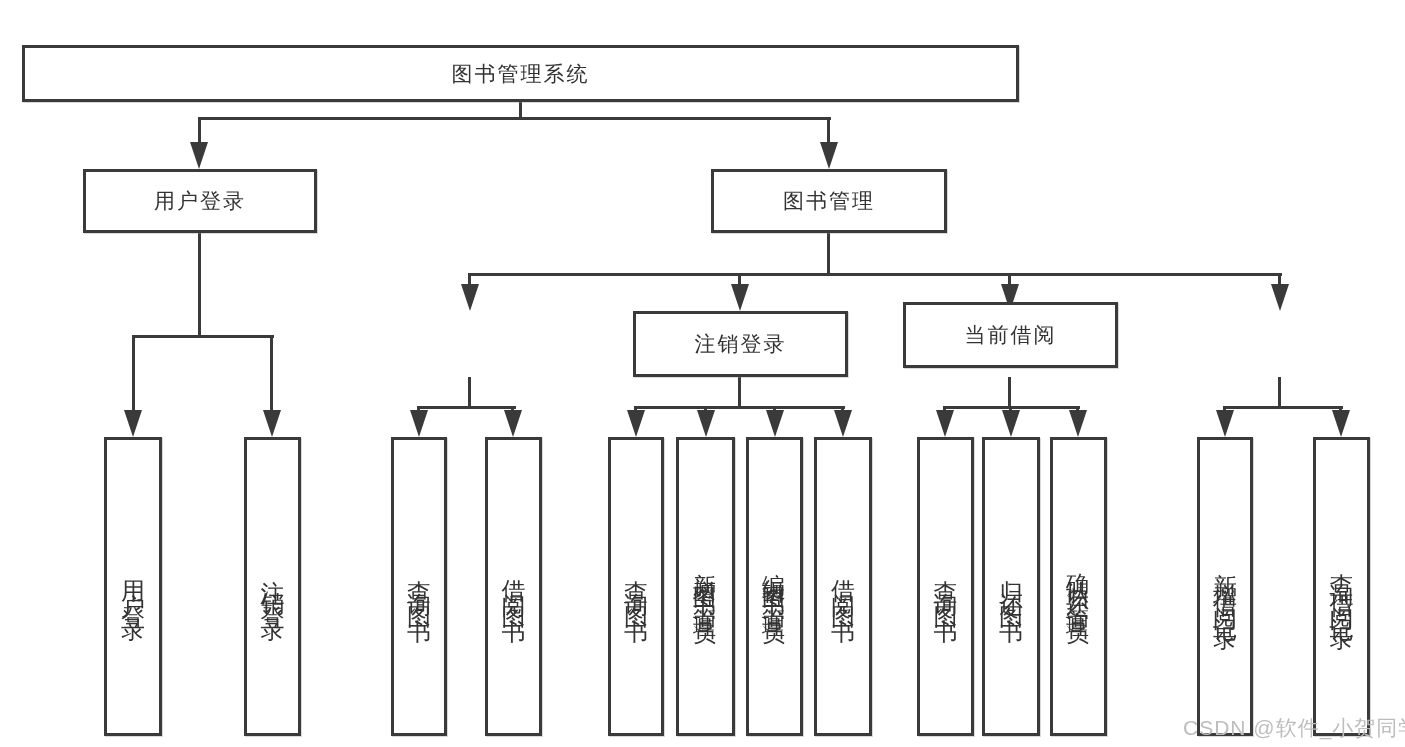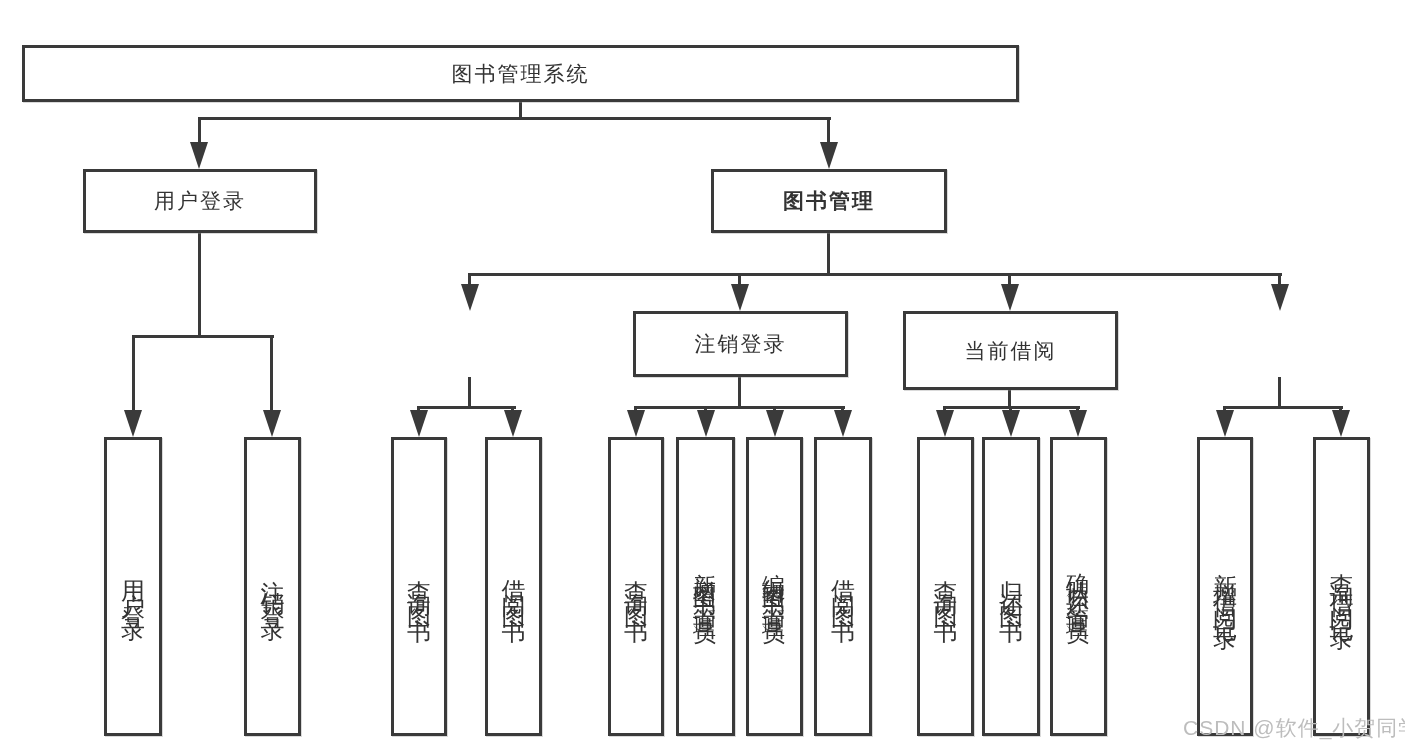--- a/index.html
+++ b/index.html
@@ -66,21 +66,21 @@
   <div class="vl" style="left:519px; top:70px; height:47px;"></div>
   <div class="hl" style="left:198px; top:117px; width:633px;"></div>
   <div class="vl" style="left:198px; top:120px; height:24px;"></div>
   <div class="arrow" style="left:190px; top:142px;"></div>
   <div class="vl" style="left:827px; top:120px; height:24px;"></div>
   <div class="arrow" style="left:820px; top:142px;"></div>
 
   <div class="box" style="left:83px; top:169px; width:234px; height:64px;">
     <span class="hlabel">用户登录</span>
   </div>
-  <div class="box" style="left:711px; top:169px; width:236px; height:64px;font-weight:bold;">
+  <div class="box" style="left:711px; top:169px; width:236px; height:64px;">
     <span class="hlabel">图书管理</span>
   </div>
 
   <div class="vl" style="left:198px; top:233px; height:102px;"></div>
   <div class="hl" style="left:132px; top:335px; width:142px;"></div>
   <div class="vl" style="left:132px; top:335px; height:76px;"></div>
   <div class="arrow" style="left:124px; top:410px;"></div>
   <div class="vl" style="left:270px; top:335px; height:76px;"></div>
   <div class="arrow" style="left:263px; top:410px;"></div>
 
@@ -91,21 +91,21 @@
   <div class="vl" style="left:738px; top:273px; height:13px;"></div>
   <div class="arrow" style="left:731px; top:284px;"></div>
   <div class="vl" style="left:1008px; top:273px; height:13px;"></div>
   <div class="arrow" style="left:1001px; top:284px;"></div>
   <div class="vl" style="left:1278px; top:273px; height:13px;"></div>
   <div class="arrow" style="left:1271px; top:284px;"></div>
 
   <div class="box" style="left:633px; top:311px; width:215px; height:66px;">
     <span class="hlabel">注销登录</span>
   </div>
-  <div class="box" style="left:903px; top:311px; width:215px; height:79px;">
+  <div class="box" style="left:903px; top:302px; width:215px; height:66px;">
     <span class="hlabel">当前借阅</span>
   </div>
 
   <div class="vl" style="left:468px; top:377px; height:29px;"></div>
   <div class="hl" style="left:417px; top:406px; width:99px;"></div>
   <div class="vl" style="left:417px; top:406px; height:8px;"></div>
   <div class="arrow" style="left:410px; top:410px;"></div>
   <div class="vl" style="left:511px; top:406px; height:8px;"></div>
   <div class="arrow" style="left:504px; top:410px;"></div>
 

